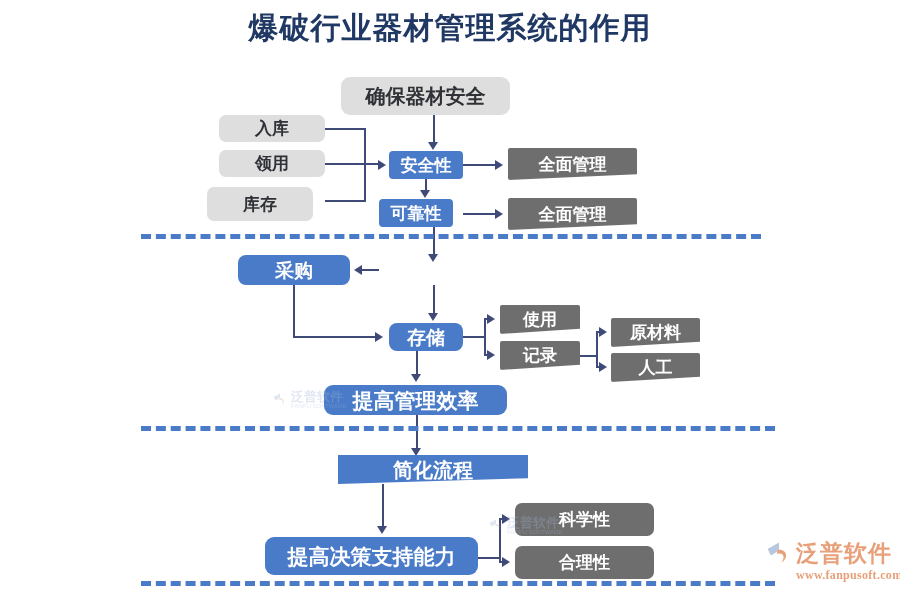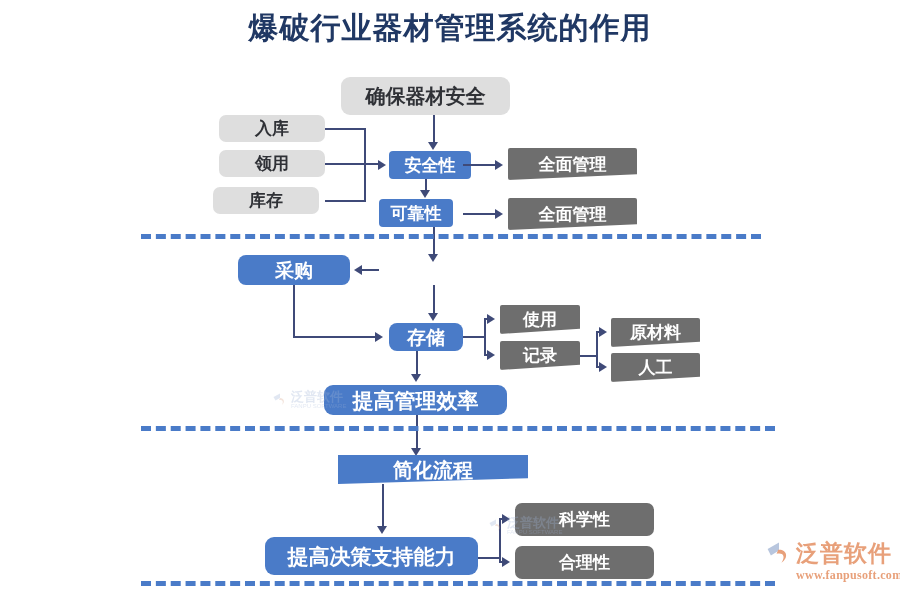--- a/index.html
+++ b/index.html
@@ -193,23 +193,23 @@
 <body>
 
 <div id="canvas">
 
   <div class="title">爆破行业器材管理系统的作用</div>
 
   <div class="node gray-light big" style="left:341px; top:77px; width:169px; height:38px;">确保器材安全</div>
 
   <div class="node gray-light" style="left:219px; top:115px; width:106px; height:27px;">入库</div>
   <div class="node gray-light" style="left:219px; top:150px; width:106px; height:27px;">领用</div>
-  <div class="node gray-light" style="left:213px; top:187px; width:106px; height:27px;">库存</div>
-
-  <div class="node blue sharp" style="left:389px; top:151px; width:82px; height:28px;">安全性</div>
+  <div class="node gray-light" style="left:207px; top:187px; width:106px; height:34px;">库存</div>
+
+  <div class="node blue sharp" style="left:389px; top:151px; width:74px; height:28px;">安全性</div>
   <div class="node blue sharp" style="left:379px; top:199px; width:74px; height:28px;">可靠性</div>
 
   <div class="node gray-dark slant" style="left:508px; top:148px; width:129px; height:32px;">全面管理</div>
   <div class="node gray-dark slant" style="left:508px; top:198px; width:129px; height:32px;">全面管理</div>
 
   <div class="ln v" style="left:433px; top:115px; height:27px;"></div>
   <div class="arrow down" style="left:428px; top:142px;"></div>
 
   <div class="ln h" style="left:325px; top:128px; width:40px;"></div>
   <div class="ln h" style="left:325px; top:163px; width:53px;"></div>

